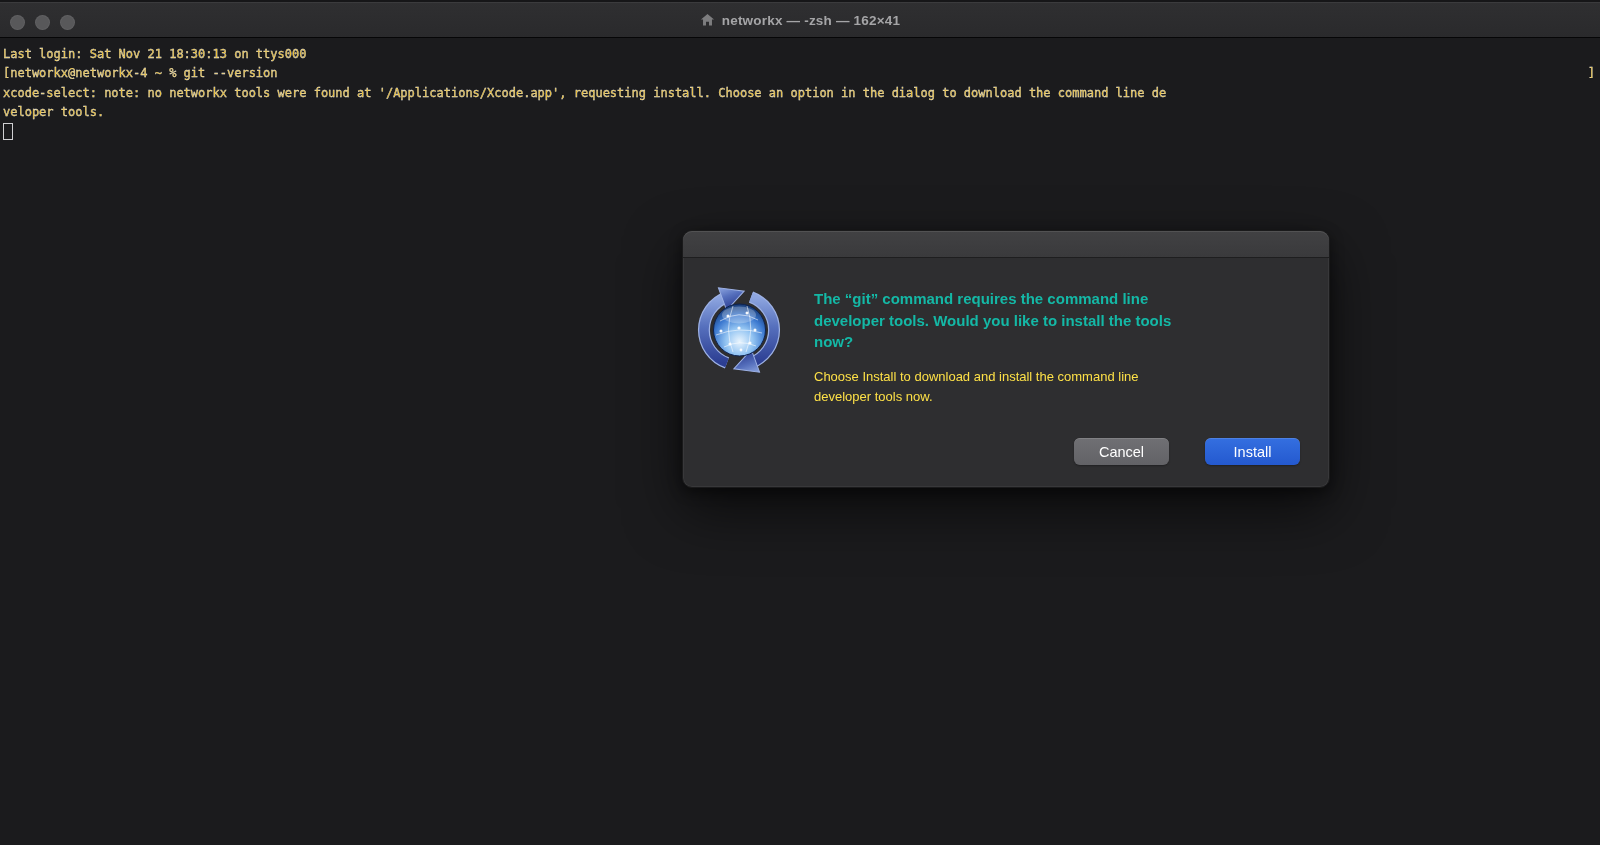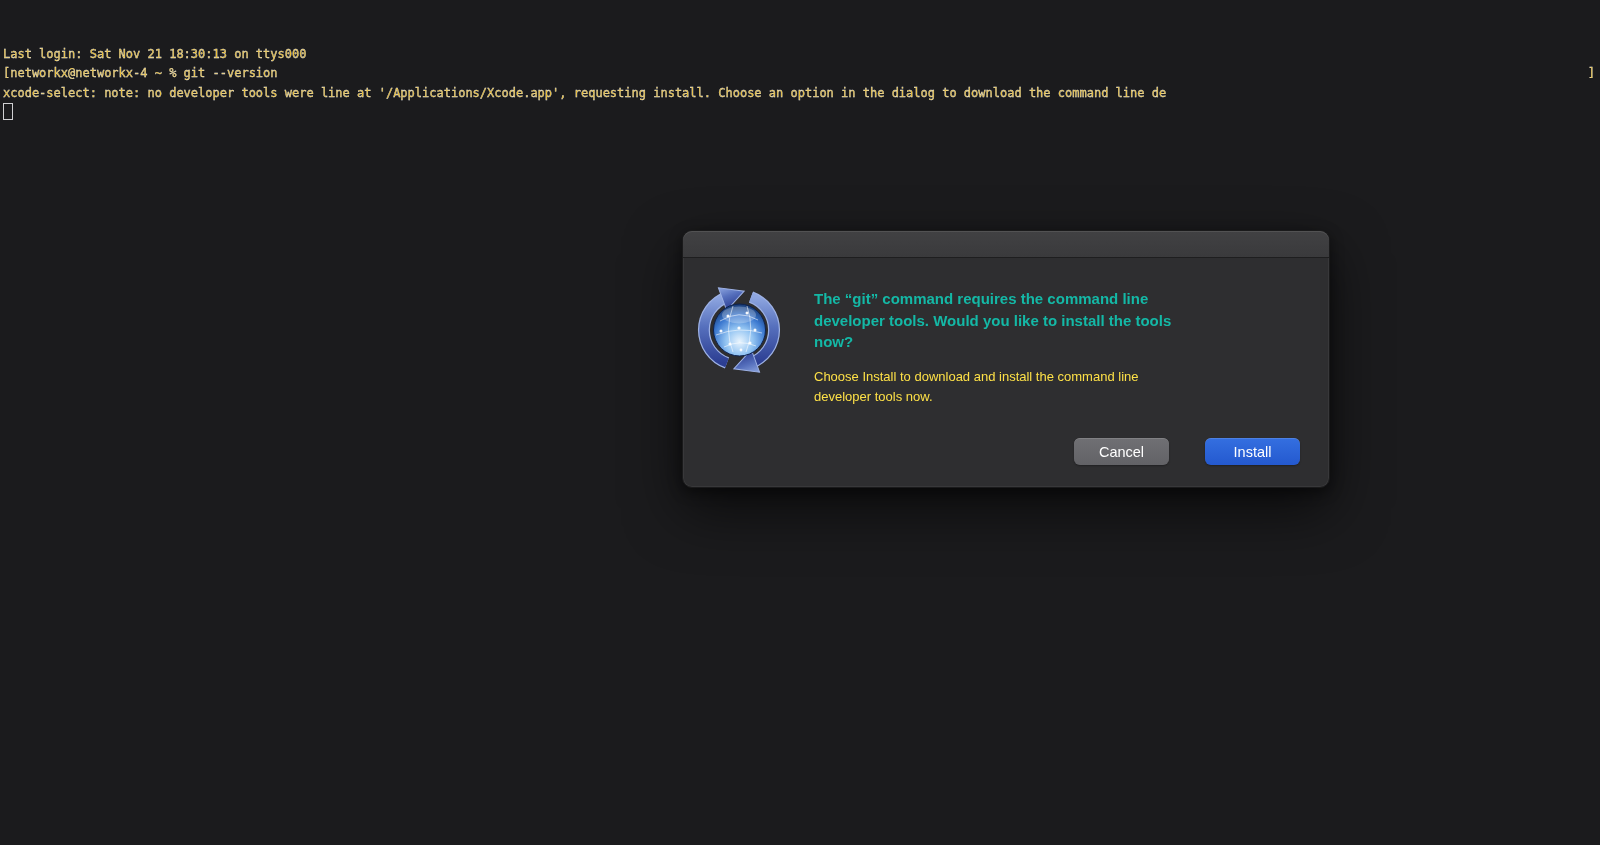--- a/index.html
+++ b/index.html
@@ -85,25 +85,39 @@
     cursor: pointer;
   }
   .btn-cancel { right: 160px; background: linear-gradient(#707074, #626266); }
   .btn-install { right: 29px; background: linear-gradient(#346fe0, #2459cf); text-align: center; }
 </style>
 </head>
 <body>
 
 <div class="screen">
 
+  <div class="titlebar">
+    <div class="traffic">
+      <span class="light"></span>
+      <span class="light"></span>
+      <span class="light"></span>
+    </div>
+    <div class="titlewrap">
+      <svg class="proxy-icon" viewBox="0 0 16 15">
+        <path d="M8 1 L15 7 H12.8 V13.5 H9.6 V9.3 H6.4 V13.5 H3.2 V7 H1 Z" fill="#98989a"></path>
+      </svg>
+      <span class="title-text">networkx — -zsh — 162×41</span>
+    </div>
+  </div>
 
   <div class="term">
     <div class="tline"><span>Last login: Sat Nov 21 18:30:13 on ttys000</span></div>
     <div class="tline"><span>[networkx@networkx-4 ~ % git --version</span><span class="endmark">]</span></div>
-    <div class="tline"><span>xcode-select: note: no developer tools were line at '/Applications/Xcode.app', requesting install. Choose an option in the dialog to download the command line de</span></div>
+    <div class="tline"><span>xcode-select: note: no networkx tools were found at '/Applications/Xcode.app', requesting install. Choose an option in the dialog to download the command line de</span></div>
+    <div class="tline"><span>veloper tools.</span></div>
     <div class="tline"><span></span><span class="cursor"></span></div>
   </div>
 
   <div class="dialog">
     <div class="dlg-titlebar"></div>
 
     <div class="dlg-icon">
       <svg viewBox="0 0 90 90" width="90" height="90">
         <defs>
           <linearGradient id="g-arrow" x1="0" y1="0" x2="0" y2="1">

